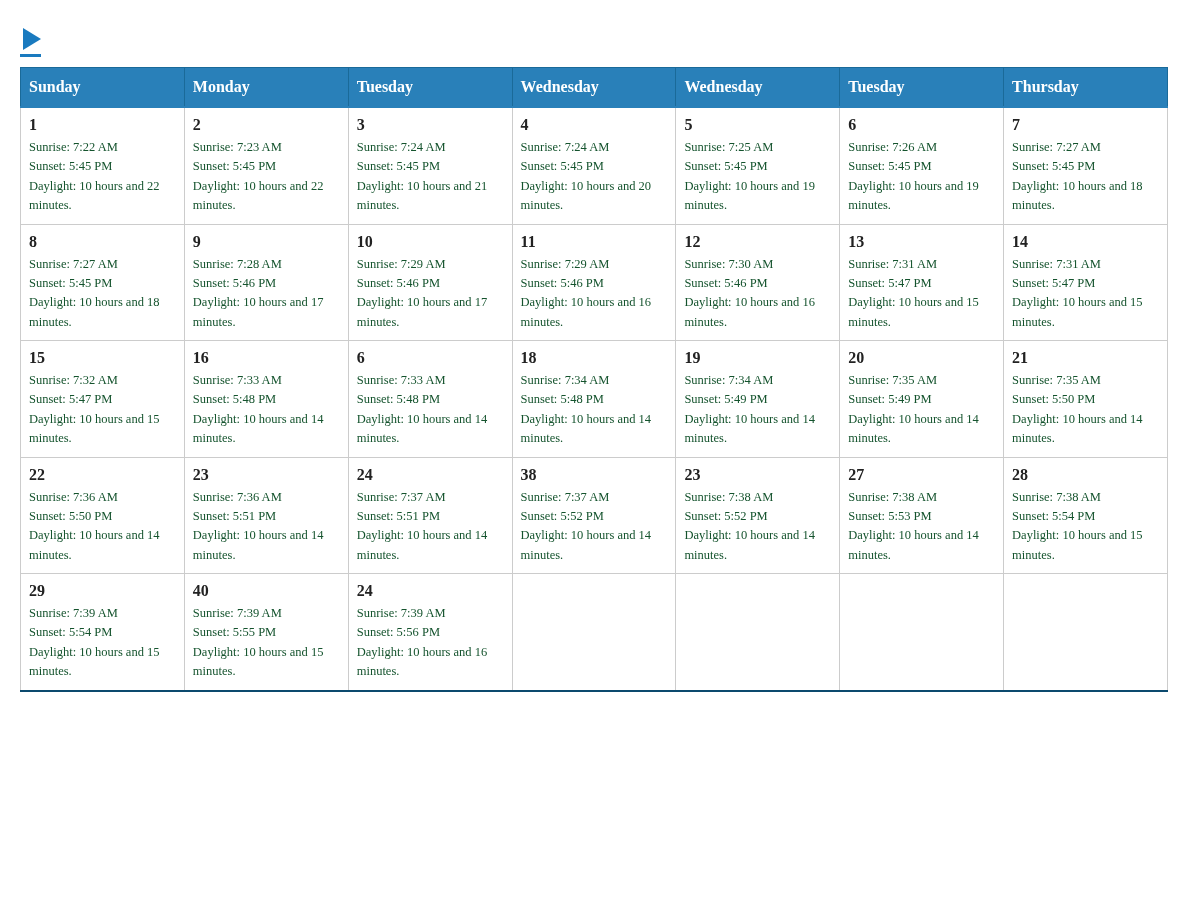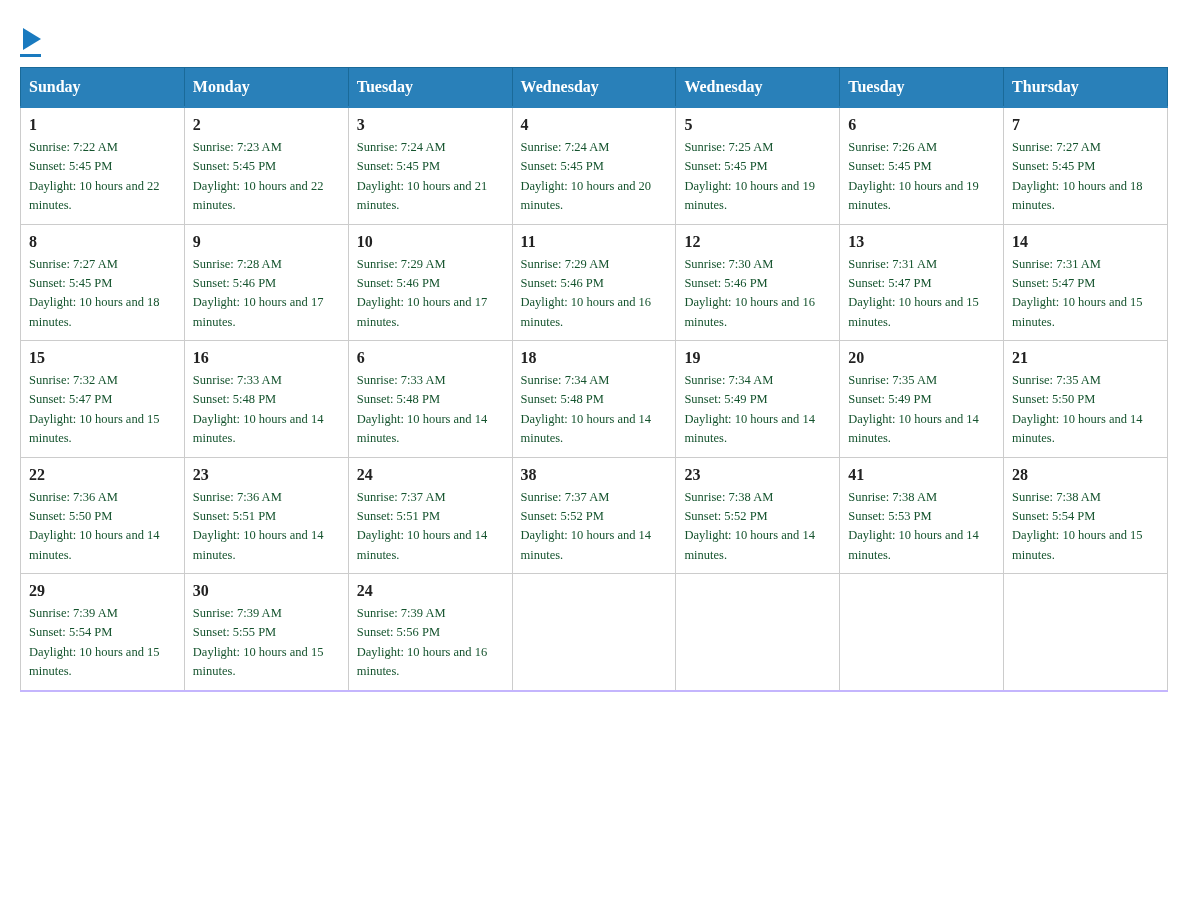--- a/index.html
+++ b/index.html
@@ -61,21 +61,21 @@
       color: #222;
       display: block;
       margin-bottom: 4px;
     }
     .calendar td .day-info {
       font-size: 12.5px;
       line-height: 1.55;
       color: #14532d;
     }
     .calendar tr:last-child td {
-      border-bottom: 2px solid #c4b5fd;
+      border-bottom: 2px solid #0c4a6e;
     }
     .calendar tbody tr td {
       border-top: 2px solid #2980b9;
     }
     .calendar tbody tr + tr td {
       border-top: 1px solid #ccc;
     }
     .empty-cell {
       background: #fff;
     }
@@ -356,21 +356,21 @@
       </td>
         <td>
         <span class="day-num">23</span>
         <div class="day-info">
           <span>Sunrise: 7:38 AM</span><br>
           <span>Sunset: 5:52 PM</span><br>
           <span>Daylight: 10 hours and 14 minutes.</span>
         </div>
       </td>
         <td>
-        <span class="day-num">41</span>
+        <span class="day-num">27</span>
         <div class="day-info">
           <span>Sunrise: 7:38 AM</span><br>
           <span>Sunset: 5:53 PM</span><br>
           <span>Daylight: 10 hours and 14 minutes.</span>
         </div>
       </td>
         <td>
         <span class="day-num">28</span>
         <div class="day-info">
           <span>Sunrise: 7:38 AM</span><br>
@@ -382,21 +382,21 @@
       <tr>
         <td>
         <span class="day-num">29</span>
         <div class="day-info">
           <span>Sunrise: 7:39 AM</span><br>
           <span>Sunset: 5:54 PM</span><br>
           <span>Daylight: 10 hours and 15 minutes.</span>
         </div>
       </td>
         <td>
-        <span class="day-num">30</span>
+        <span class="day-num">40</span>
         <div class="day-info">
           <span>Sunrise: 7:39 AM</span><br>
           <span>Sunset: 5:55 PM</span><br>
           <span>Daylight: 10 hours and 15 minutes.</span>
         </div>
       </td>
         <td>
         <span class="day-num">24</span>
         <div class="day-info">
           <span>Sunrise: 7:39 AM</span><br>

